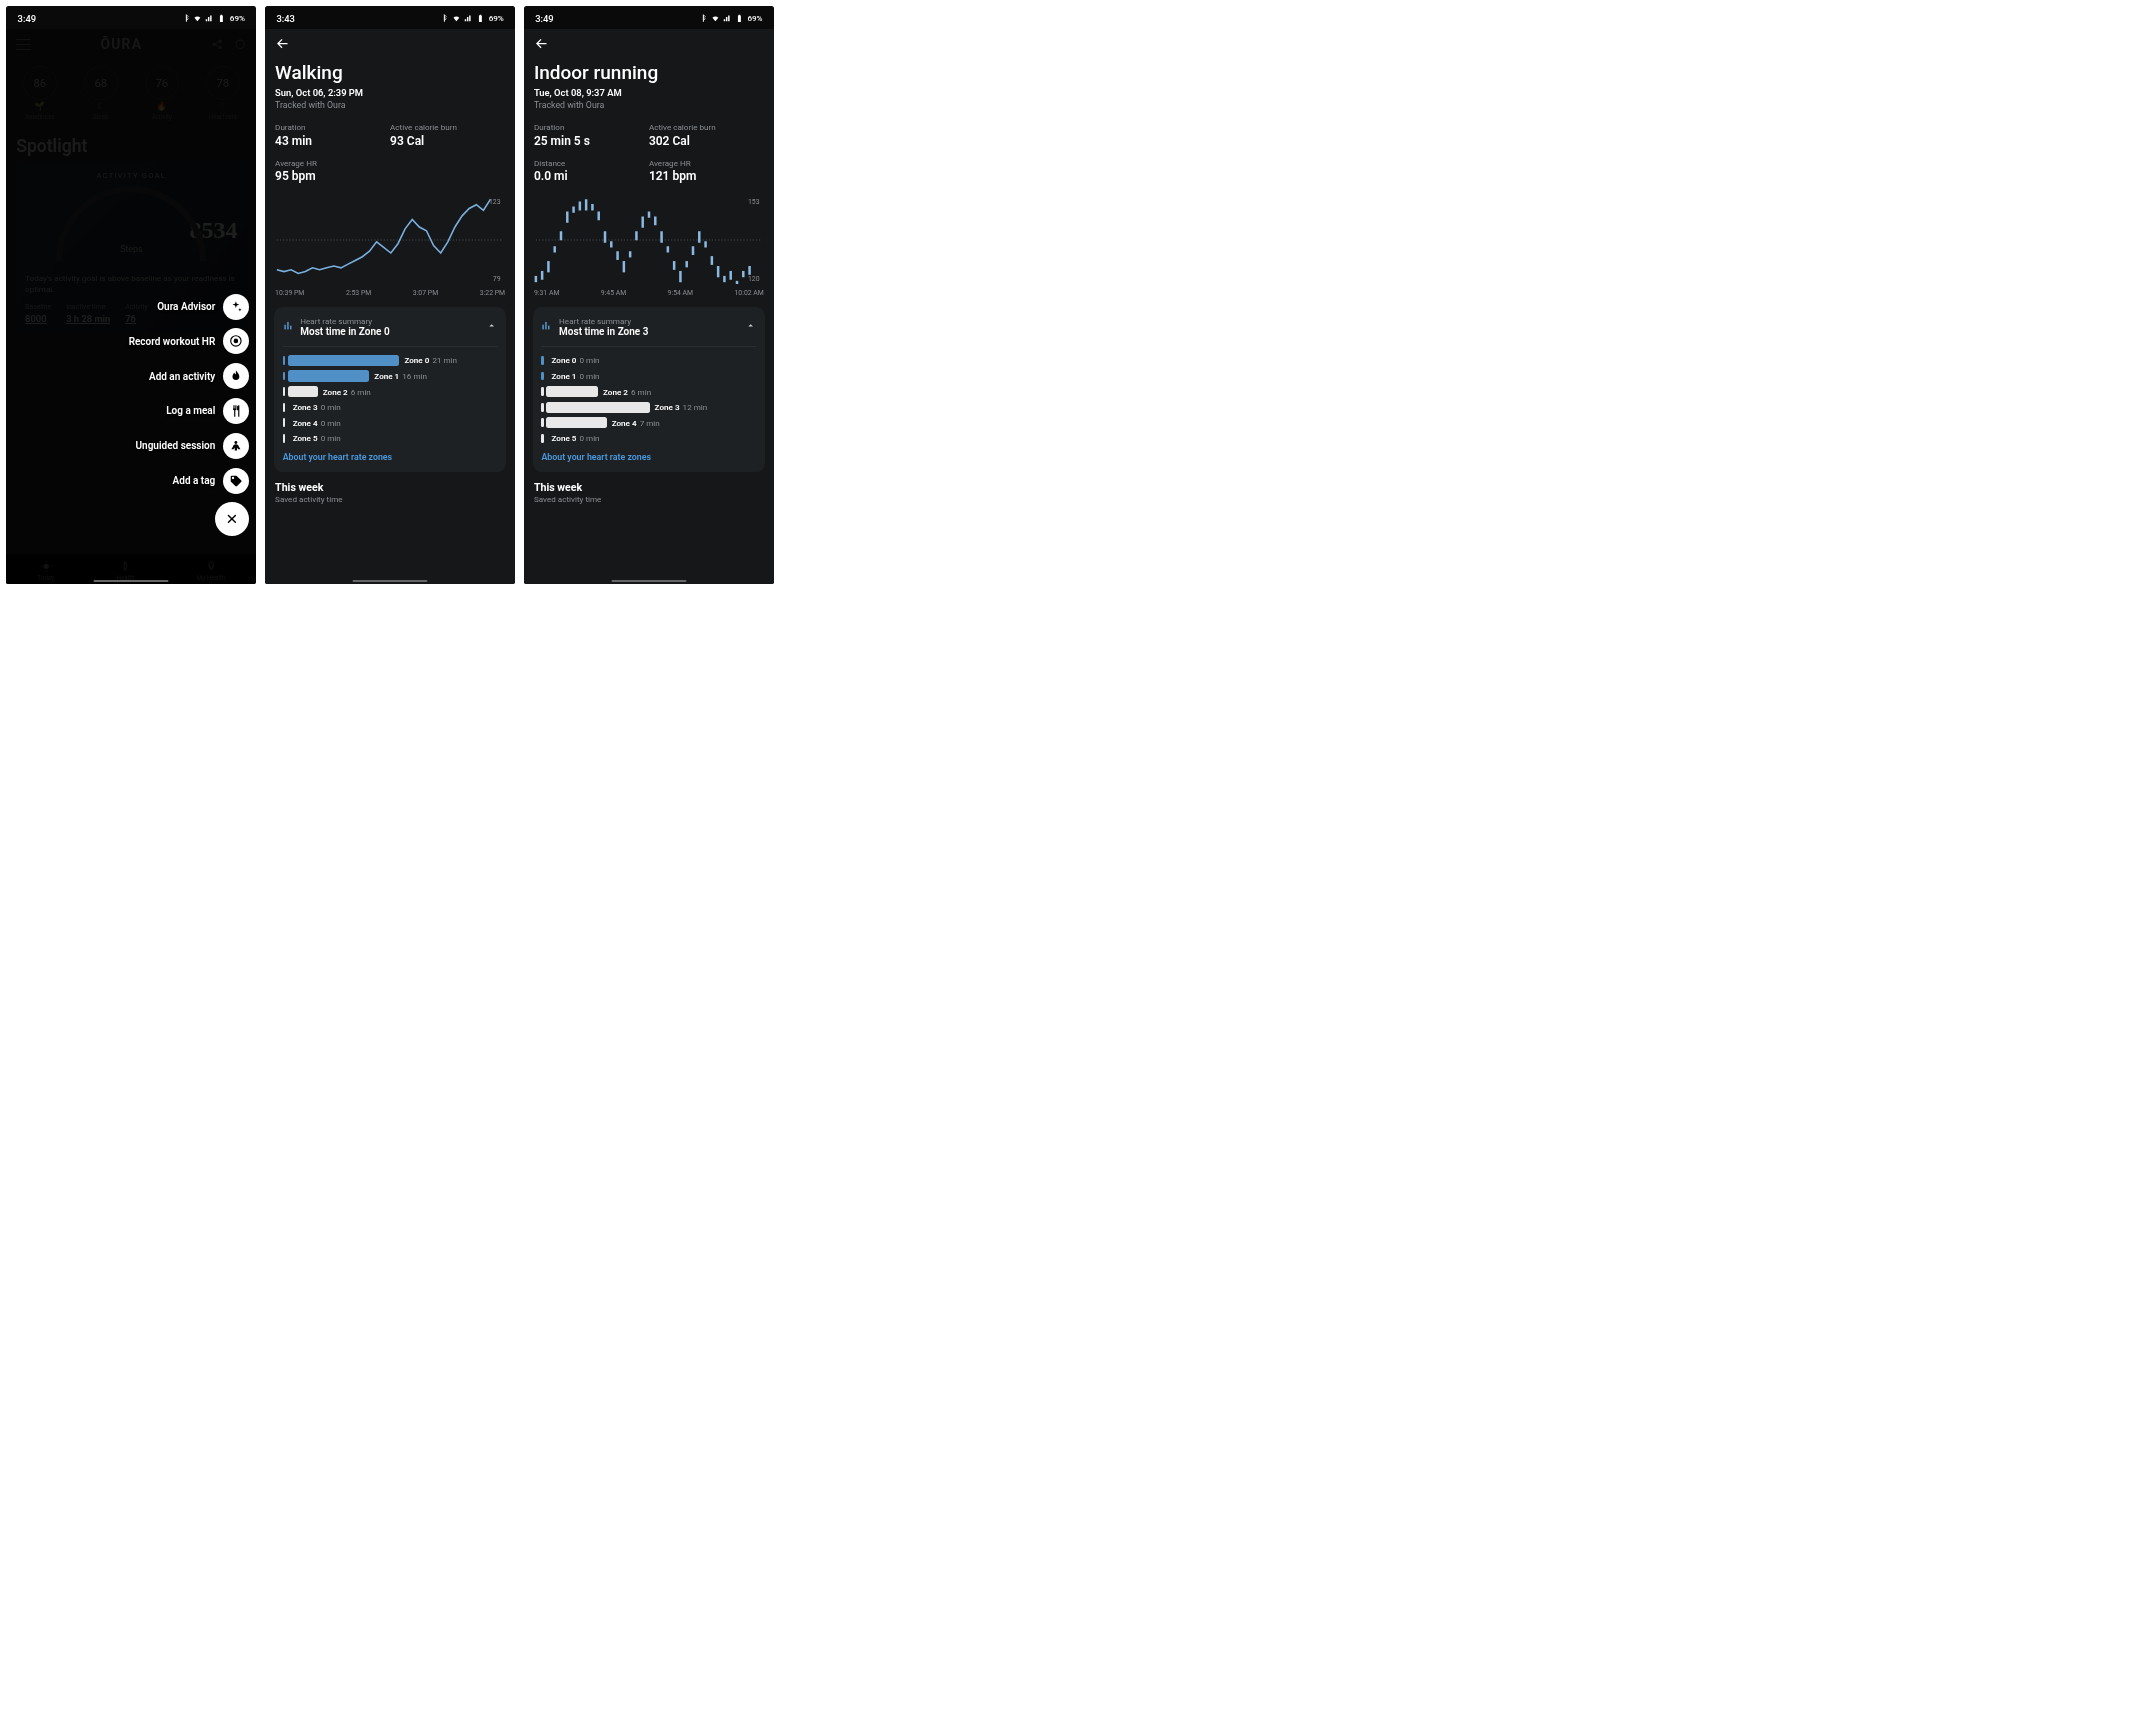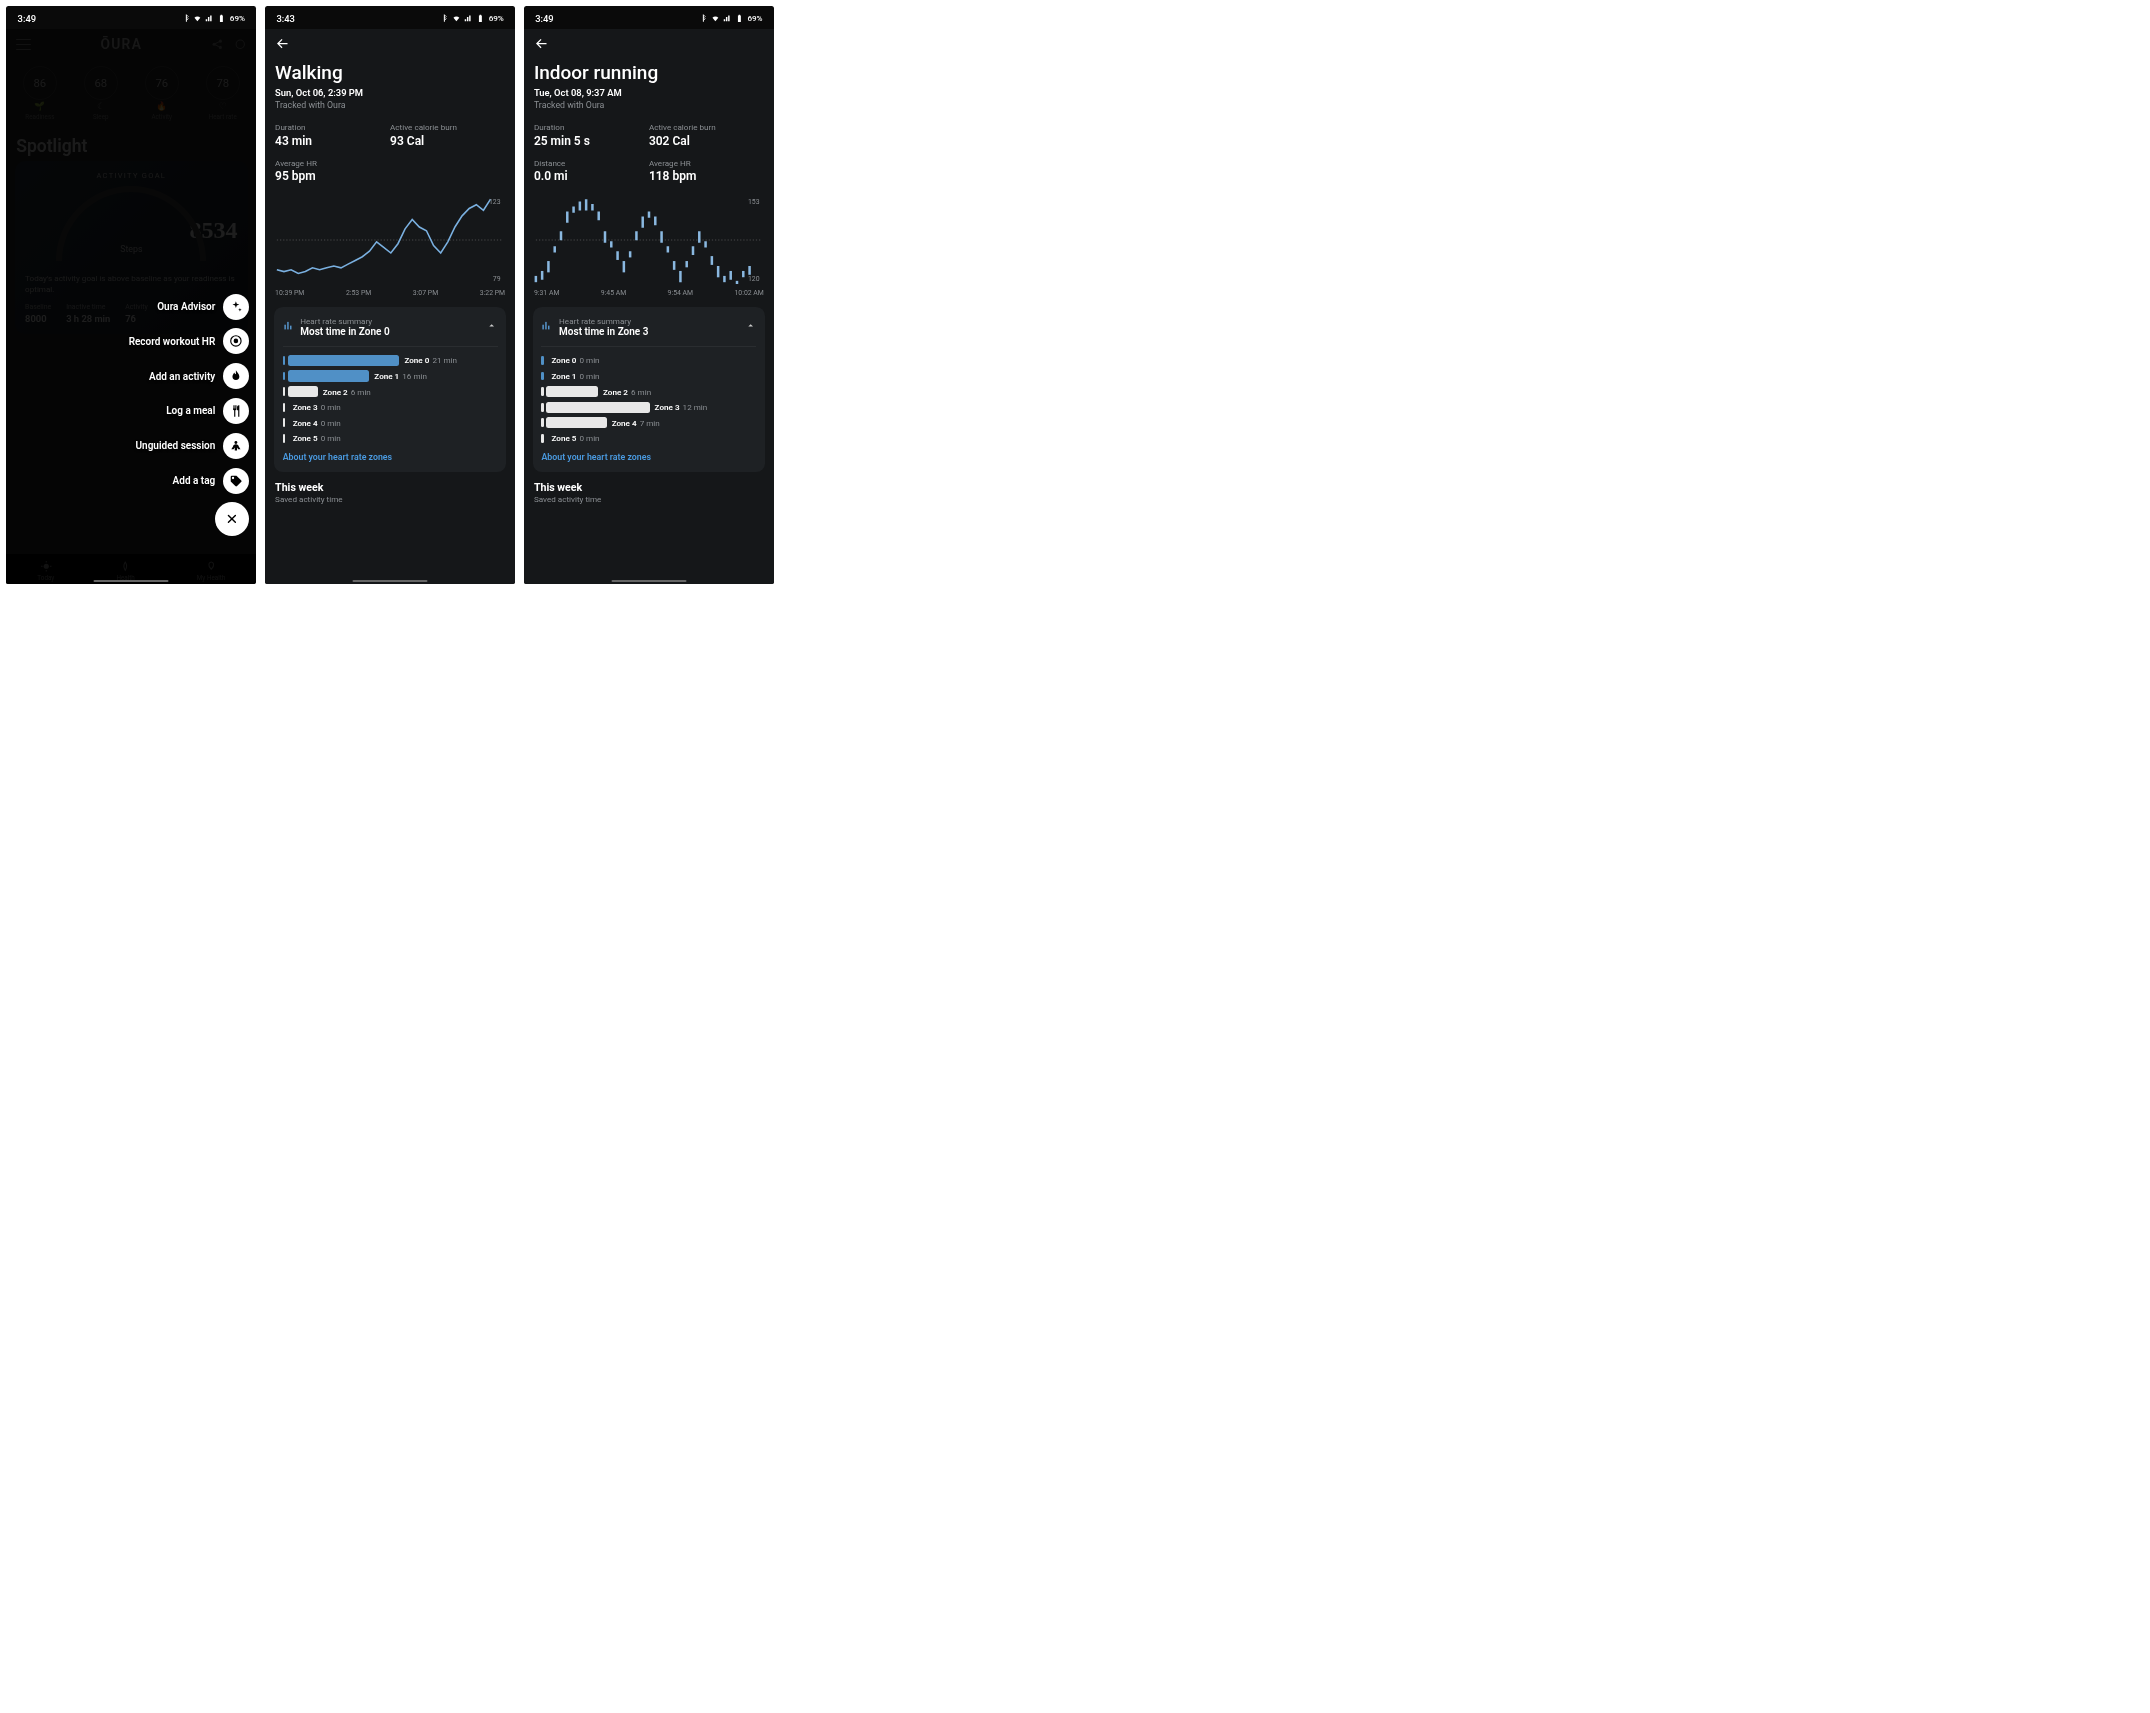--- a/index.html
+++ b/index.html
@@ -43,21 +43,21 @@
   .card .desc{font-size:8.8px;color:#aaa;line-height:1.4;}
   .card .btn{display:block;margin-top:8.8px;background:#2a2c2e;border-radius:15px;padding:7.5px;text-align:center;color:#eee;font-weight:600;}
   .goal-card{margin:0 8.8px;background:linear-gradient(135deg,#2a3540,#1a2028);border-radius:10px;padding:10px;position:relative;overflow:hidden;}
   .goal-card .gtitle{text-align:center;font-size:7.5px;letter-spacing:1.3px;color:#ccc;margin-bottom:6.3px;}
   .arc{width:150px;height:75px;border:6.3px solid #444;border-bottom:none;border-radius:150px 150px 0 0;margin:0 auto;position:relative;}
   .steps{text-align:right;font-size:24px;font-weight:600;color:#eee;margin-top:-44px;font-family:Liberation Serif, serif;}
   .steps-l{text-align:center;font-size:8.8px;color:#ccc;}
   .goal-desc{font-size:8.1px;color:#ccc;margin-top:19px;line-height:1.4;}
   .statrow{display:flex;gap:15px;margin-top:7.5px;}
   .statrow .st .sl{font-size:6.9px;color:#aaa;}
-  .statrow .st .sv{font-size:9.4px;color:#eee;font-weight:600;margin-top:1.3px;}
+  .statrow .st .sv{font-size:9.4px;color:#eee;font-weight:600;margin-top:1.3px;text-decoration:underline;}
   .bottomnav{position:absolute;bottom:0;left:0;right:0;display:flex;justify-content:space-around;padding:6.3px 0 2.5px;background:#000;}
   .bn-item{text-align:center;font-size:6.3px;color:#888;}
   .bn-item svg{width:12.5px;height:12.5px;fill:#888;display:block;margin:0 auto 1.3px;}
   .pill{position:absolute;bottom:1.9px;left:50%;transform:translateX(-50%);width:75px;height:2.5px;border-radius:1.3px;background:#666;}
 
   
   .fab-overlay{position:absolute;inset:0;top:22.5px;background:rgba(0,0,0,0.5);}
   .fab-stack{position:absolute;right:7.5px;bottom:48px;display:flex;flex-direction:column;align-items:flex-end;gap:8.8px;}
   .fab-item{display:flex;align-items:center;gap:7.5px;}
   .fab-label{font-size:10px;font-weight:600;text-shadow:0 0.6px 2.5px #000;}
@@ -420,21 +420,21 @@
         <div class="metric">
           <div class="ml">Active calorie burn</div>
           <div class="mv">302 Cal</div>
         </div>
         <div class="metric">
           <div class="ml">Distance</div>
           <div class="mv">0.0 mi</div>
         </div>
         <div class="metric">
           <div class="ml">Average HR</div>
-          <div class="mv">118 bpm</div>
+          <div class="mv">121 bpm</div>
         </div>
       </div>
     <div class="chart-wrap">
       <svg class="chart-svg" viewBox="0 0 360 140" id="chart-3">
           <line x1="0" y1="70" x2="360" y2="70" stroke="#666" stroke-width="1" stroke-dasharray="2,3"></line>
           <line x1="0" y1="127.12121212121212" x2="0" y2="137.12121212121212" stroke="#8ab8e0" stroke-width="4"></line>
           <line x1="10" y1="119.24242424242425" x2="10" y2="133.24242424242425" stroke="#8ab8e0" stroke-width="4"></line>
           <line x1="20" y1="103.48484848484848" x2="20" y2="121.48484848484848" stroke="#8ab8e0" stroke-width="4"></line>
           <line x1="30" y1="79.84848484848484" x2="30" y2="89.84848484848484" stroke="#8ab8e0" stroke-width="4"></line>
           <line x1="40" y1="56.212121212121204" x2="40" y2="70.2121212121212" stroke="#8ab8e0" stroke-width="4"></line>

